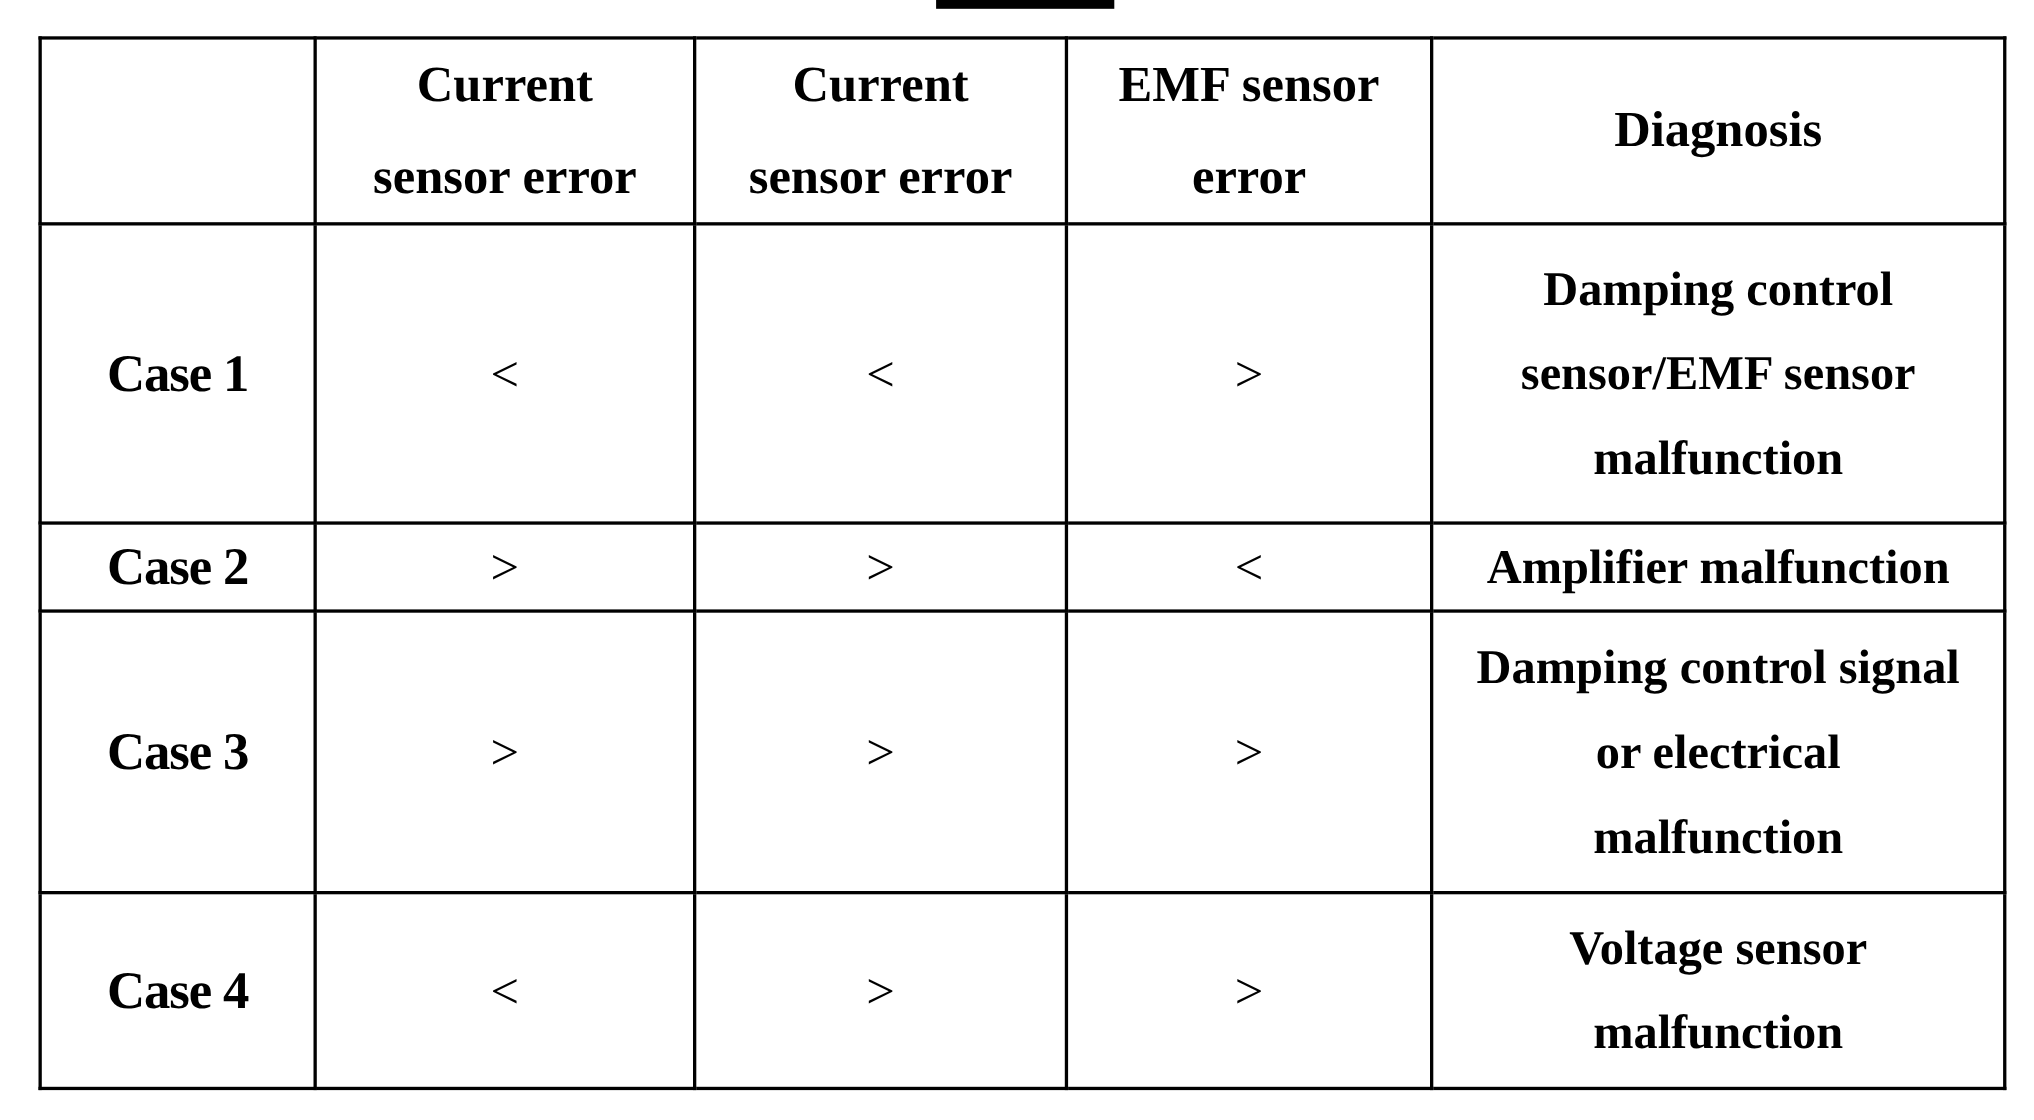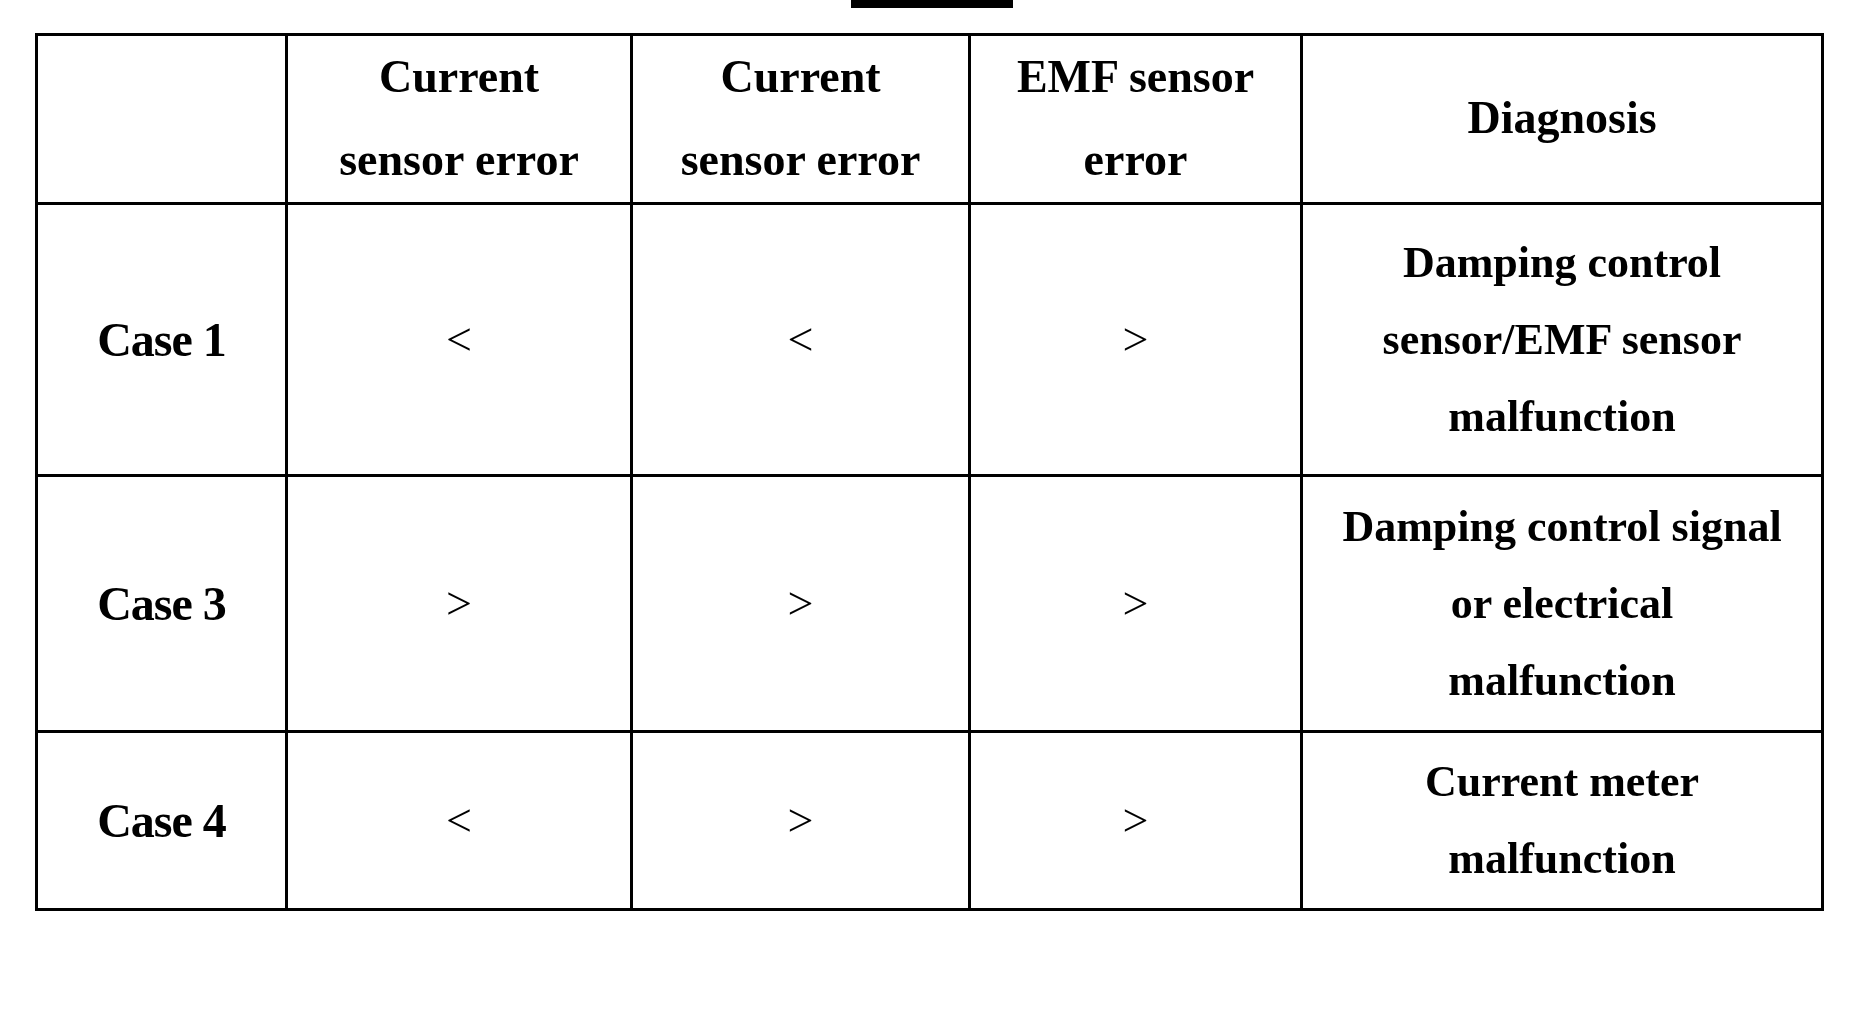--- a/index.html
+++ b/index.html
@@ -118,20 +118,37 @@
     <td>
       <span class="rel-symbol">&gt;</span>
     </td>
     <td>
       <div class="diagnosis-text">Damping control</div>
       <div class="diagnosis-text">sensor/EMF sensor</div>
       <div class="diagnosis-text">malfunction</div>
     </td>
   </tr>
 
+  <tr class="row-case-2">
+    <td>
+      <span class="case-label">Case 2</span>
+    </td>
+    <td>
+      <span class="rel-symbol">&gt;</span>
+    </td>
+    <td>
+      <span class="rel-symbol">&gt;</span>
+    </td>
+    <td>
+      <span class="rel-symbol">&lt;</span>
+    </td>
+    <td>
+      <div class="diagnosis-text">Amplifier malfunction</div>
+    </td>
+  </tr>
 
   <tr class="row-case-3">
     <td>
       <span class="case-label">Case 3</span>
     </td>
     <td>
       <span class="rel-symbol">&gt;</span>
     </td>
     <td>
       <span class="rel-symbol">&gt;</span>
@@ -153,18 +170,18 @@
     <td>
       <span class="rel-symbol">&lt;</span>
     </td>
     <td>
       <span class="rel-symbol">&gt;</span>
     </td>
     <td>
       <span class="rel-symbol">&gt;</span>
     </td>
     <td>
-      <div class="diagnosis-text">Current meter</div>
+      <div class="diagnosis-text">Voltage sensor</div>
       <div class="diagnosis-text">malfunction</div>
     </td>
   </tr>
 </tbody>
   </table>
 
 </body></html>

